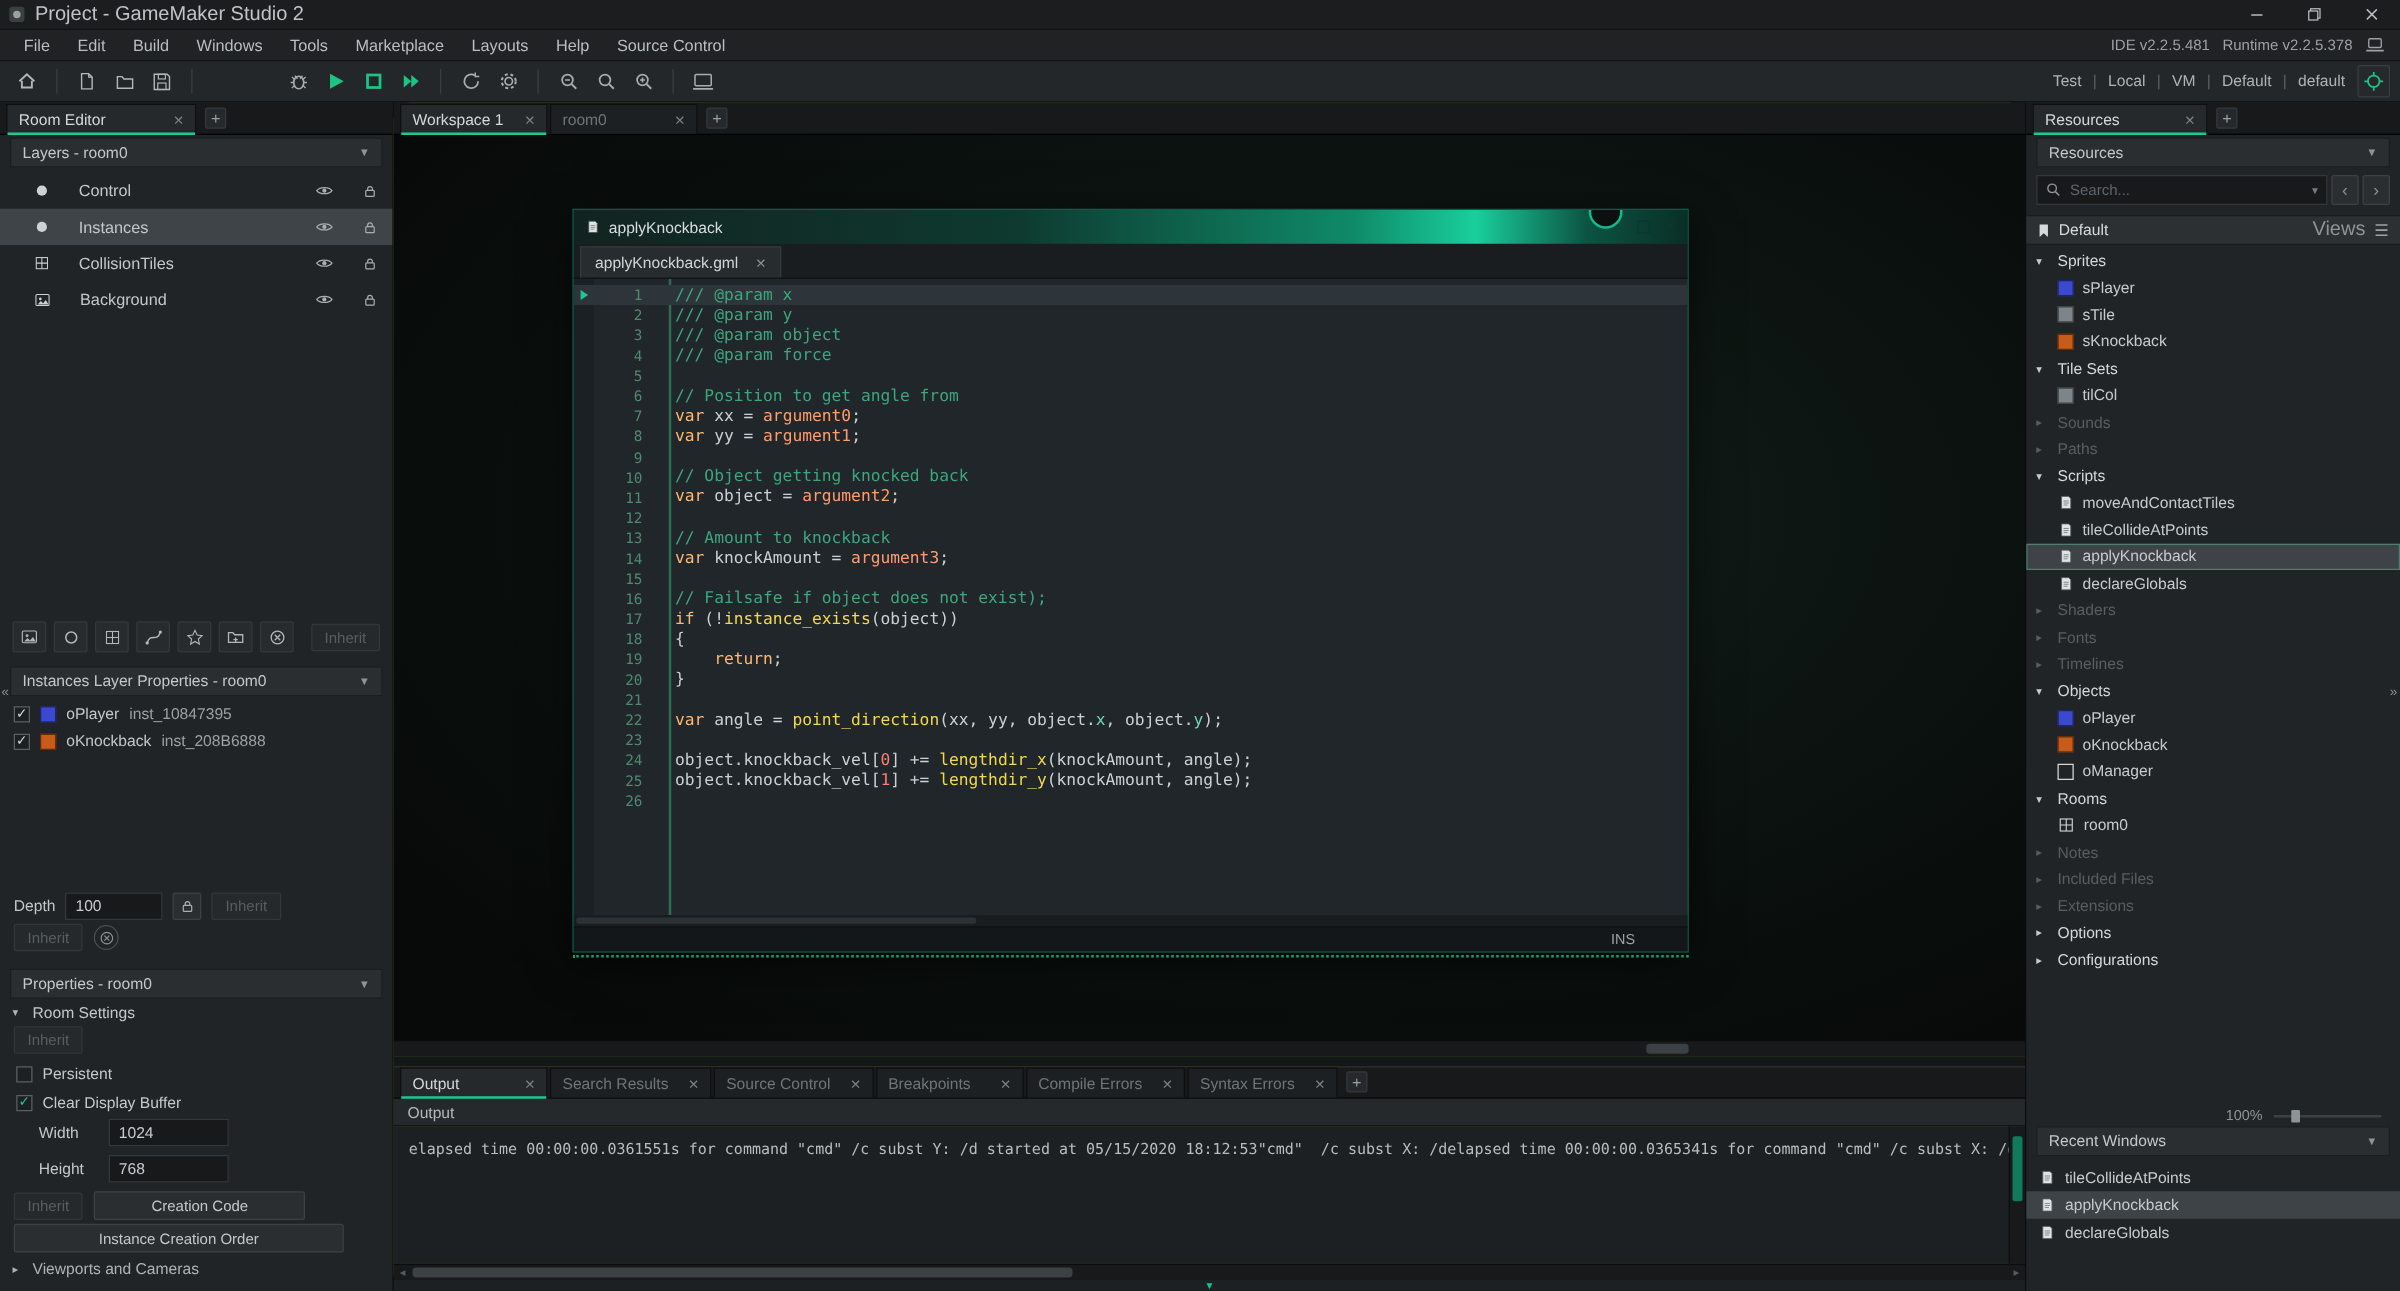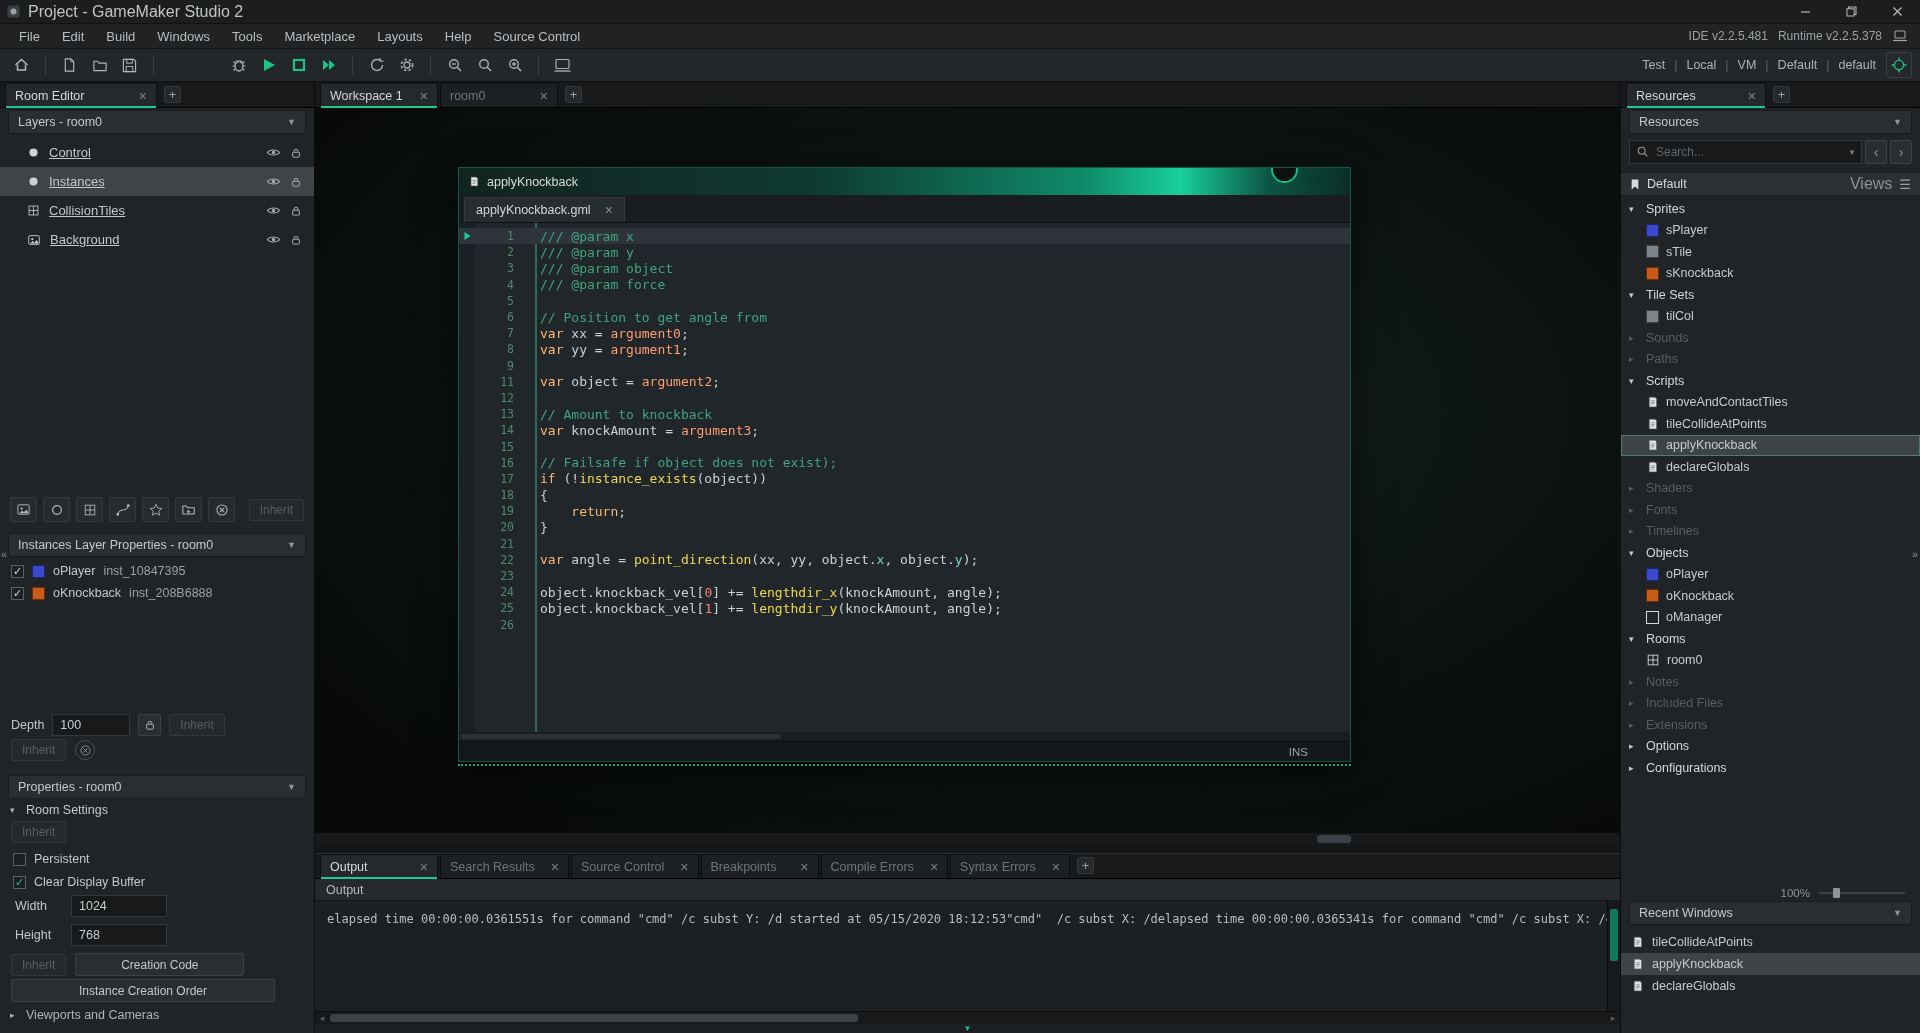--- a/index.html
+++ b/index.html
@@ -56,21 +56,21 @@
 
 
 .dd{height:24px;margin:2px 8px 0;background:#2b2e31;border:1px solid #1a1c1e;display:flex;align-items:center;
   padding:0 9px;color:#c3c8ca;font-size:12.5px;flex-shrink:0;}
 .dd .chev{margin-left:auto;color:#8e9497;font-size:9px;}
 .sec-row{display:flex;align-items:center;gap:6px;padding:0 10px;color:#c3c8ca;font-size:12.5px;flex-shrink:0;}
 .tri{font-size:9px;color:#aeb3b6;width:10px;display:inline-block;}
 
 
 .layers-list{margin-top:4px;flex-shrink:0;}
-.layer-row{height:29px;display:flex;align-items:center;gap:9px;padding:0 12px 0 27px;color:#c3c8ca;font-size:13px;text-decoration:underline;}
+.layer-row{height:29px;display:flex;align-items:center;gap:23px;padding:0 12px 0 27px;color:#c3c8ca;font-size:13px;}
 .layer-row.sel{background:#3e4447;}
 .layer-row .flexsp{flex:1;}
 .layer-toolbar{margin-top:243px;display:flex;align-items:center;gap:6px;padding:0 10px;flex-shrink:0;}
 .ltb{width:27px;height:25px;background:#282b2d;border:1px solid #35393b;border-radius:2px;display:flex;align-items:center;justify-content:center;}
 .btn{height:22px;padding:0 10px;background:#2b2e30;border:1px solid #3d4144;color:#c3c8ca;font-size:12px;
   display:inline-flex;align-items:center;justify-content:center;border-radius:2px;white-space:nowrap;}
 .btn.disabled{color:#575e62;border-color:#33373a;background:#26292b;}
 .layer-toolbar .btn{margin-left:auto;}
 .inst-list{margin-top:3px;flex-shrink:0;}
 .inst-row{height:22px;display:flex;align-items:center;gap:8px;padding:0 11px;font-size:12.5px;color:#c3c8ca;}
@@ -88,21 +88,21 @@
 .field-row .num-input{width:96px;}
 .sq-btn{width:23px;height:22px;background:#2b2e30;border:1px solid #3d4144;display:flex;align-items:center;justify-content:center;border-radius:2px;color:#9aa0a3;font-size:13px;}
 .inherit-row{margin-top:3px;display:flex;align-items:center;gap:9px;padding:0 11px;flex-shrink:0;}
 .round-btn{width:20px;height:20px;border-radius:50%;border:1px solid #4a4f52;display:flex;align-items:center;justify-content:center;}
 .props-dd{margin-top:14px;}
 .room-settings{margin-top:2px;height:18px;}
 .row-inh{margin-top:2px;padding:0 11px;flex-shrink:0;}
 .chk-row{display:flex;align-items:center;gap:8px;padding:0 13px;height:16px;font-size:12.5px;color:#c3c8ca;flex-shrink:0;}
 .chk-row.p1{margin-top:8px;}
 .chk-row.p2{margin-top:7px;}
-.field-row{display:flex;align-items:center;padding:0 15px;height:20px;flex-shrink:0;}
+.field-row{display:flex;align-items:center;padding:0 31px;height:20px;flex-shrink:0;}
 .field-row.f1{margin-top:6px;}
 .field-row.f2{margin-top:9px;}
 .btn-row{margin-top:8px;display:flex;align-items:center;gap:9px;padding:0 11px;flex-shrink:0;}
 .btn.wide{width:169px;height:23px;}
 .btn.block{margin:3px 11px 0;height:23px;width:264px;flex-shrink:0;}
 .viewports{margin-top:4px;height:18px;color:#aeb3b6;}
 
 
 .canvas{flex:1;position:relative;min-height:0;overflow:hidden;
   background:radial-gradient(ellipse 900px 520px at 58% 42%,#15221d 0%,#0c1310 52%,#070a09 100%);}
@@ -672,20 +672,25 @@
                   <span class="cr-num">8</span>
                   <span class="cr-code"><span class="tk-kw">var</span><span class="tk-tx"> yy = </span><span class="tk-bi">argument1</span><span class="tk-tx">;</span></span>
                 </div>
                 <div class="code-row">
                   <span class="cr-margin"></span>
                   <span class="cr-num">9</span>
                   <span class="cr-code"></span>
                 </div>
                 <div class="code-row">
                   <span class="cr-margin"></span>
+                  <span class="cr-num">10</span>
+                  <span class="cr-code"><span class="tk-cm">// Object getting knocked back</span></span>
+                </div>
+                <div class="code-row">
+                  <span class="cr-margin"></span>
                   <span class="cr-num">11</span>
                   <span class="cr-code"><span class="tk-kw">var</span><span class="tk-tx"> object = </span><span class="tk-bi">argument2</span><span class="tk-tx">;</span></span>
                 </div>
                 <div class="code-row">
                   <span class="cr-margin"></span>
                   <span class="cr-num">12</span>
                   <span class="cr-code"></span>
                 </div>
                 <div class="code-row">
                   <span class="cr-margin"></span>

